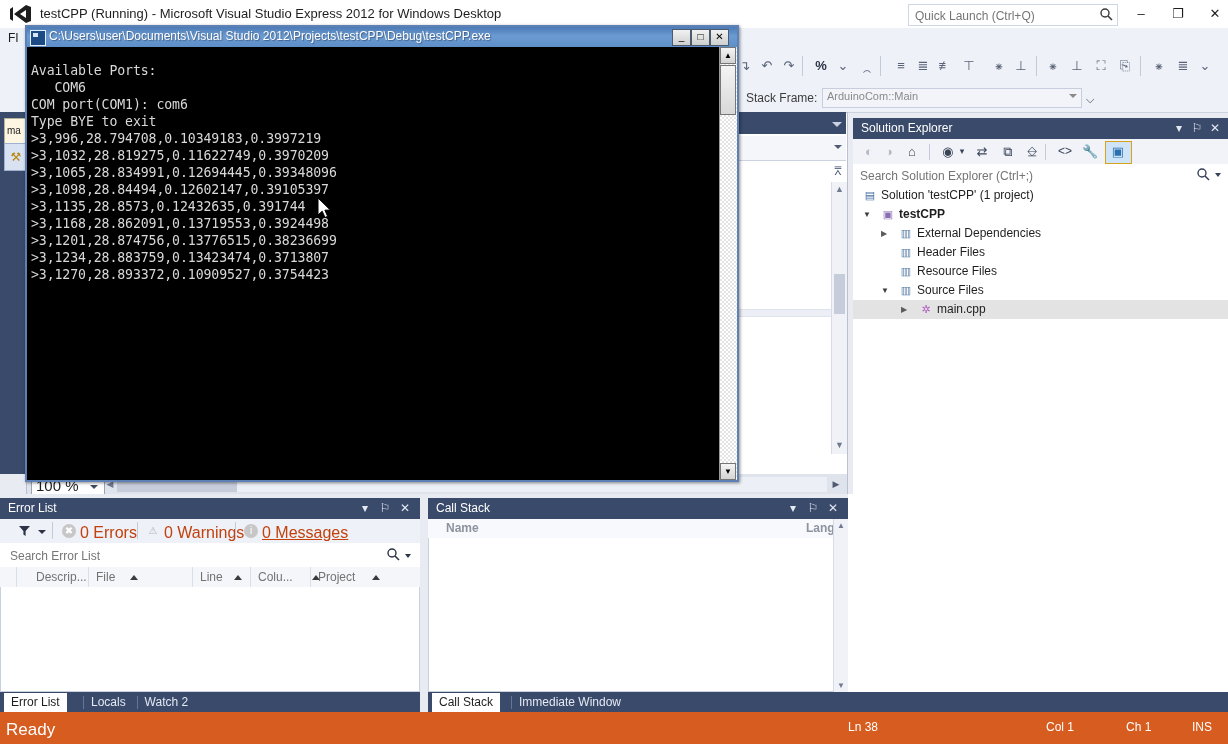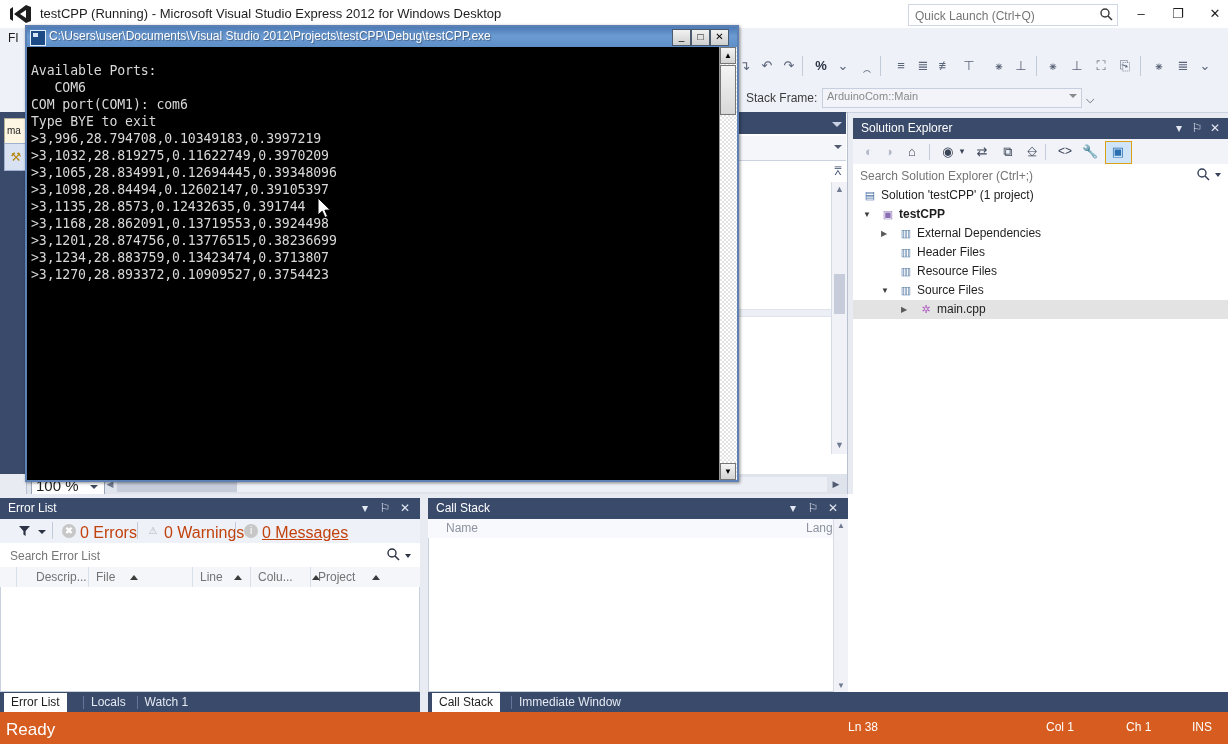--- a/index.html
+++ b/index.html
@@ -407,21 +407,21 @@
   
   .cs-panel {
     position: absolute; left: 428px; top: 498px; width: 420px; height: 194px;
     background: #ffffff;
   }
   .cs-header-row {
     position: absolute; left: 0; top: 21px; width: 100%; height: 19px;
     background: #f7f9fc; border-bottom: 1px solid #c9d0de;
   }
   .cs-hcell {
-    position: absolute; top: 2px; font-size: 12px; color: #8d939f;
+    position: absolute; top: 2px; font-size: 12px; color: #8d939f; font-weight: bold;
   }
   .cs-body {
     position: absolute; left: 0; top: 40px; width: 100%; height: 154px;
     background: #ffffff; border: 1px solid #c9d0de; border-top: none;
     box-sizing: border-box;
   }
   .cs-vscroll {
     position: absolute; right: 0; top: 21px; width: 14px; height: 173px;
     background: #f0f2f7; border-left: 1px solid #d6dbe6;
   }
@@ -766,21 +766,21 @@
       <div class="cs-vs-up">▲</div>
       <div class="cs-vs-dn">▼</div>
     </div>
   </div>
 
   <div class="tabstrip-left" id="tabs-left">
       <span class="btab active" style="left: 4px;">Error List</span>
       <span class="btab-sep" style="left: 83px;"></span>
       <span class="btab" style="left: 84px;">Locals</span>
       <span class="btab-sep" style="left: 136.6px;"></span>
-      <span class="btab" style="left: 137.6px;">Watch 1</span>
+      <span class="btab" style="left: 137.6px;">Watch 2</span>
     </div>
   <div class="tabstrip-right" id="tabs-right">
       <span class="btab active" style="left: 4px;">Call Stack</span>
       <span class="btab-sep" style="left: 83px;"></span>
       <span class="btab" style="left: 84px;">Immediate Window</span>
     </div>
   <div class="tabstrip-fill"></div>
 
   <div class="statusbar">
     <span class="status-ready">Ready</span>

